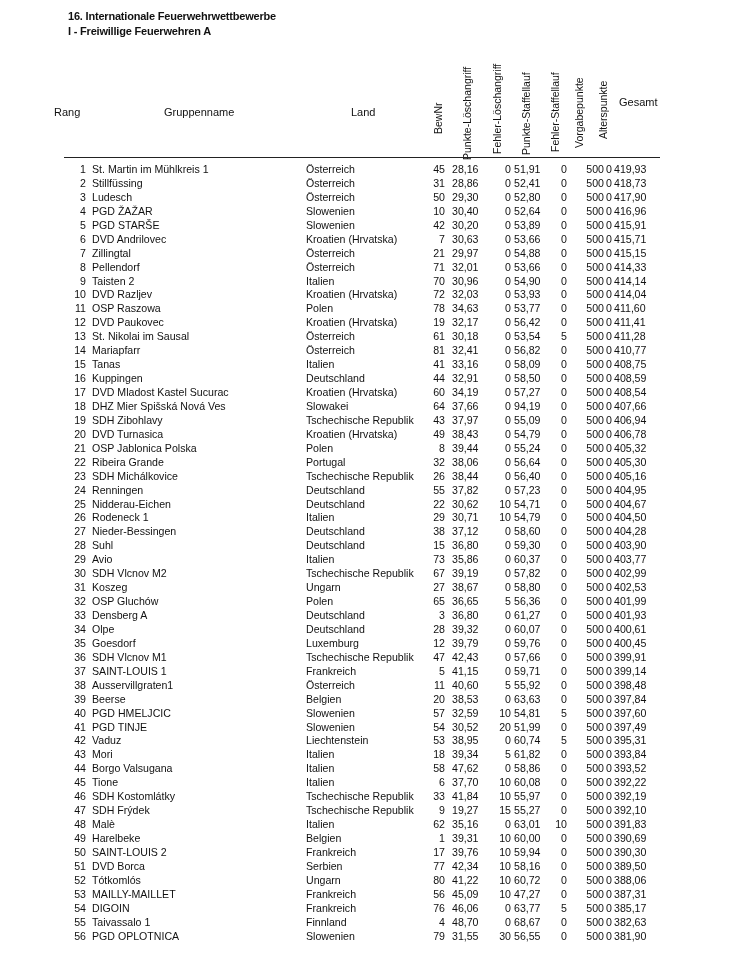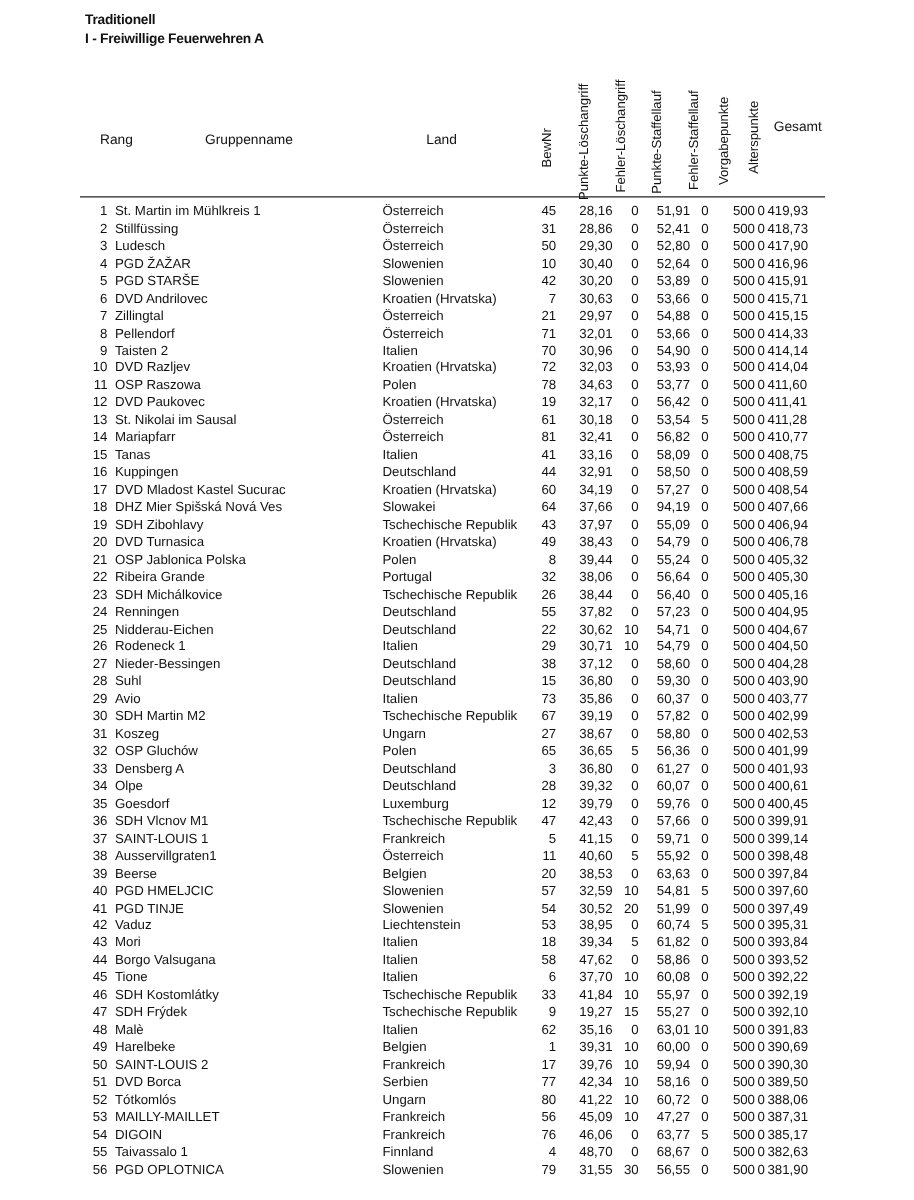--- a/index.html
+++ b/index.html
@@ -9,40 +9,40 @@
   .hdr { position:absolute; font-size:11px; white-space:nowrap; }
   .rot { position:absolute; font-size:10.5px; white-space:nowrap; transform-origin:left top; transform:rotate(-90deg); }
   .rule { position:absolute; left:64px; top:157px; width:596px; height:0; border-top:1.4px solid #222; }
   .rows { position:absolute; left:0; top:162px; width:731px; }
   .row { position:relative; height:13.95px; font-size:10.6px; line-height:14px; white-space:nowrap; }
   .row span { position:absolute; top:0; }
   .c-rank { left:60px; width:26px; text-align:right; }
   .c-name { left:92px; }
   .c-land { left:306px; }
   .c-bew { left:420px; width:25px; text-align:right; }
-  .c-pl { left:452px; width:38px; text-align:right; }
+  .c-pl { left:452px; width:38px; text-align:left; }
   .c-fl { left:492px; width:19px; text-align:right; }
-  .c-ps { left:514px; width:38px; text-align:right; }
+  .c-ps { left:514px; width:38px; }
   .c-fs { left:555px; width:12px; text-align:right; }
   .c-vp { left:572px; width:22px; text-align:right;margin-left:10px; }
   .c-ap { left:600px; width:12px; text-align:right; }
   .c-ges { left:614px; width:42px; text-align:left; }
 </style>
 </head>
 <body>
 
 <div class="titles">
-  <div>Traditionell</div>
+  <div>16. Internationale Feuerwehrwettbewerbe</div>
   <div>I - Freiwillige Feuerwehren A</div>
 </div>
 
 <div>
-  <span class="hdr" style="left:80px; top:106px;">Rang</span>
+  <span class="hdr" style="left:54px; top:106px;">Rang</span>
   <span class="hdr" style="left:164px; top:106px;">Gruppenname</span>
-  <span class="hdr" style="left:341px; top:106px;">Land</span>
+  <span class="hdr" style="left:351px; top:106px;">Land</span>
   <span class="rot" style="left:432px; top:134px;">BewNr</span>
   <span class="rot" style="left:461px; top:160px;">Punkte-Löschangriff</span>
   <span class="rot" style="left:491px; top:154px;">Fehler-Löschangriff</span>
   <span class="rot" style="left:520px; top:155px;">Punkte-Staffellauf</span>
   <span class="rot" style="left:549px; top:152px;">Fehler-Staffellauf</span>
   <span class="rot" style="left:573px; top:148px;">Vorgabepunkte</span>
   <span class="rot" style="left:597px; top:139px;">Alterspunkte</span>
   <span class="hdr" style="left:619px; top:96px;">Gesamt</span>
 </div>
 
@@ -421,21 +421,21 @@
       <span class="c-pl">35,86</span>
       <span class="c-fl">0</span>
       <span class="c-ps">60,37</span>
       <span class="c-fs">0</span>
       <span class="c-vp">500</span>
       <span class="c-ap">0</span>
       <span class="c-ges">403,77</span>
     </div>
     <div class="row">
       <span class="c-rank">30</span>
-      <span class="c-name">SDH Martin M2</span>
+      <span class="c-name">SDH Vlcnov M2</span>
       <span class="c-land">Tschechische Republik</span>
       <span class="c-bew">67</span>
       <span class="c-pl">39,19</span>
       <span class="c-fl">0</span>
       <span class="c-ps">57,82</span>
       <span class="c-fs">0</span>
       <span class="c-vp">500</span>
       <span class="c-ap">0</span>
       <span class="c-ges">402,99</span>
     </div>

